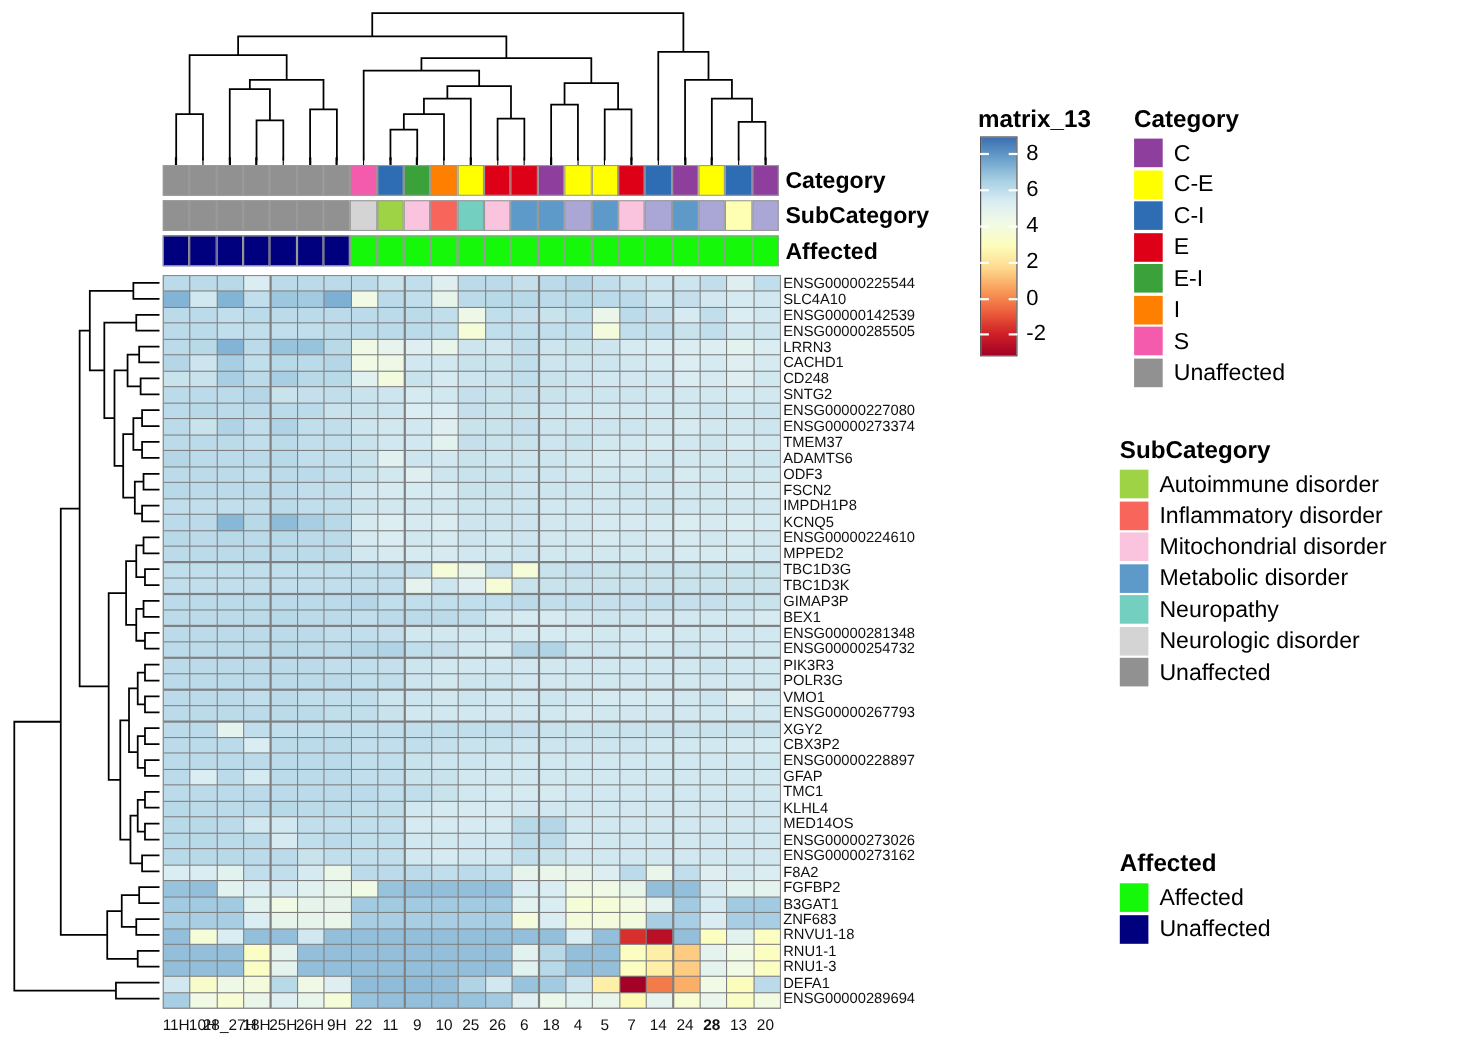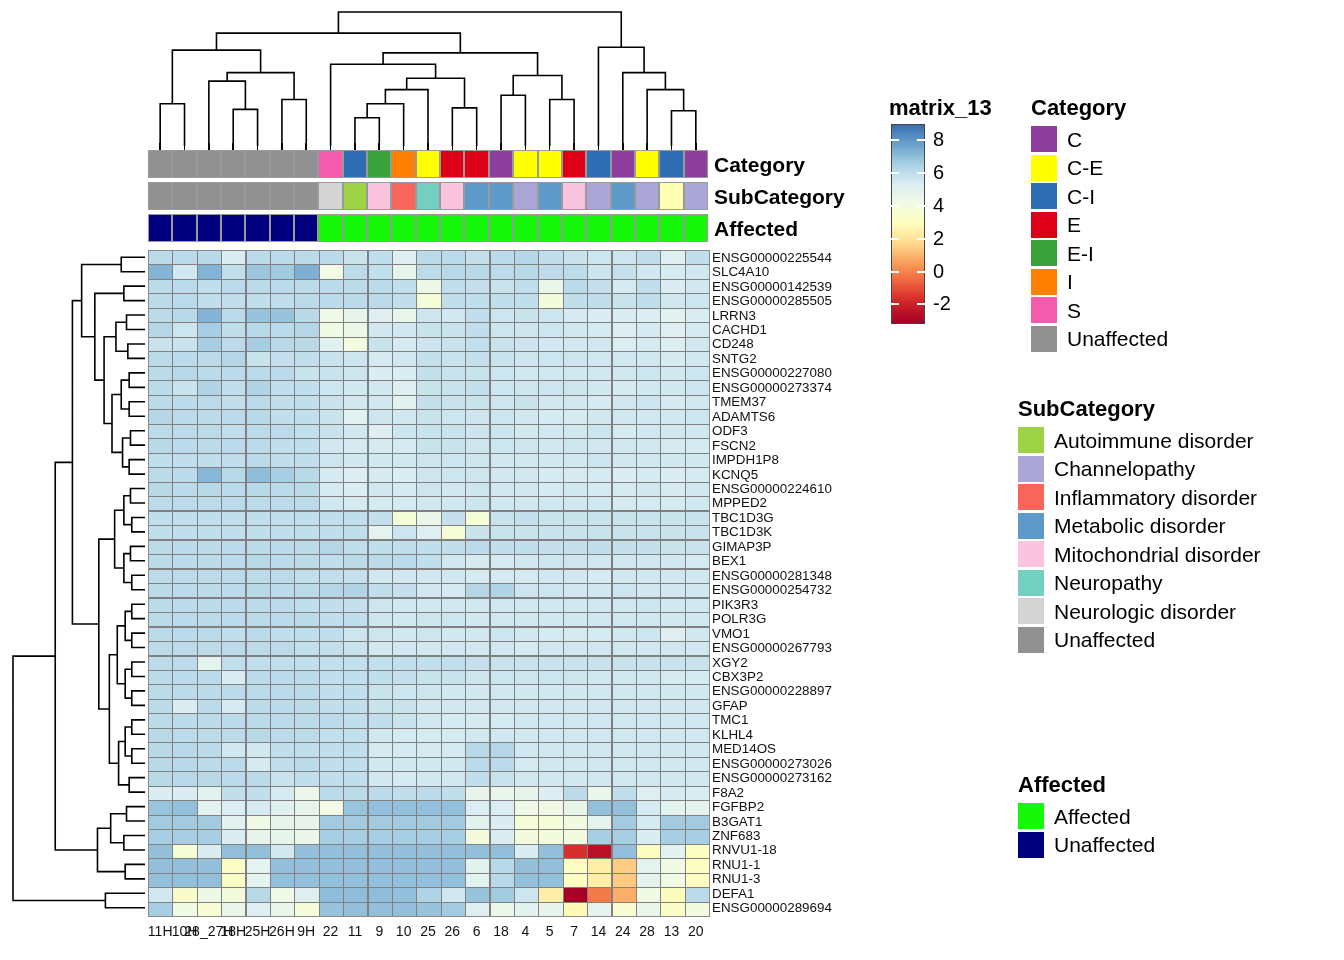--- a/index.html
+++ b/index.html
@@ -1347,21 +1347,21 @@
       <div style="left: 255.652px; top: 2px;">10</div>
       <div style="left: 280px; top: 2px;">25</div>
       <div style="left: 304.348px; top: 2px;">26</div>
       <div style="left: 328.696px; top: 2px;">6</div>
       <div style="left: 353.043px; top: 2px;">18</div>
       <div style="left: 377.391px; top: 2px;">4</div>
       <div style="left: 401.739px; top: 2px;">5</div>
       <div style="left: 426.087px; top: 2px;">7</div>
       <div style="left: 450.435px; top: 2px;">14</div>
       <div style="left: 474.783px; top: 2px;">24</div>
-      <div style="left: 499.13px; top: 2px;">28</div>
+      <div style="left: 499.13px; top: 2px; font-weight: bold;">28</div>
       <div style="left: 523.478px; top: 2px;">13</div>
       <div style="left: 547.826px; top: 2px;">20</div>
     </div>
 
   <div id="cb-title" style="left:889px;top:95px;">matrix_13</div>
   <div id="cbbar" style="left: 891px; top: 124px; width: 34px; height: 200px; background: linear-gradient(to top, rgb(165, 0, 38) 0%, rgb(207, 33, 40) 10%, rgb(237, 95, 60) 20%, rgb(249, 157, 89) 30%, rgb(254, 217, 142) 40%, rgb(253, 253, 186) 50%, rgb(242, 251, 227) 60%, rgb(220, 238, 243) 70%, rgb(169, 208, 228) 80%, rgb(107, 162, 203) 90%, rgb(59, 111, 176) 100%);"></div>
   <div id="cbticks" style="position:absolute;left:891px;top:124px;width:110px;height:200px;">
       <div class="cb-tick left" style="top: 15.3934px; left: 0px;"></div>
       <div class="cb-tick right" style="top: 15.3934px; right: 76px;"></div>
       <div class="cb-lab" style="left: 42px; top: 5.39344px;">8</div>
@@ -1417,34 +1417,30 @@
         <div class="lg-txt">Unaffected</div>
       </div>
     </div>
   <div class="legend" id="legend-subcategory" style="left:1018px;top:396px;">
       <div class="lg-title">SubCategory</div>
       <div class="lg-item">
         <div class="lg-sw" style="background: rgb(158, 211, 70);"></div>
         <div class="lg-txt">Autoimmune disorder</div>
       </div>
       <div class="lg-item">
-        <div class="lg-sw" style="background: rgb(170, 166, 214);"></div>
-        <div class="lg-txt">Channelopathy</div>
-      </div>
-      <div class="lg-item">
         <div class="lg-sw" style="background: rgb(248, 101, 91);"></div>
         <div class="lg-txt">Inflammatory disorder</div>
       </div>
       <div class="lg-item">
+        <div class="lg-sw" style="background: rgb(251, 196, 222);"></div>
+        <div class="lg-txt">Mitochondrial disorder</div>
+      </div>
+      <div class="lg-item">
         <div class="lg-sw" style="background: rgb(93, 154, 201);"></div>
         <div class="lg-txt">Metabolic disorder</div>
-      </div>
-      <div class="lg-item">
-        <div class="lg-sw" style="background: rgb(251, 196, 222);"></div>
-        <div class="lg-txt">Mitochondrial disorder</div>
       </div>
       <div class="lg-item">
         <div class="lg-sw" style="background: rgb(115, 207, 192);"></div>
         <div class="lg-txt">Neuropathy</div>
       </div>
       <div class="lg-item">
         <div class="lg-sw" style="background: rgb(212, 212, 212);"></div>
         <div class="lg-txt">Neurologic disorder</div>
       </div>
       <div class="lg-item">

